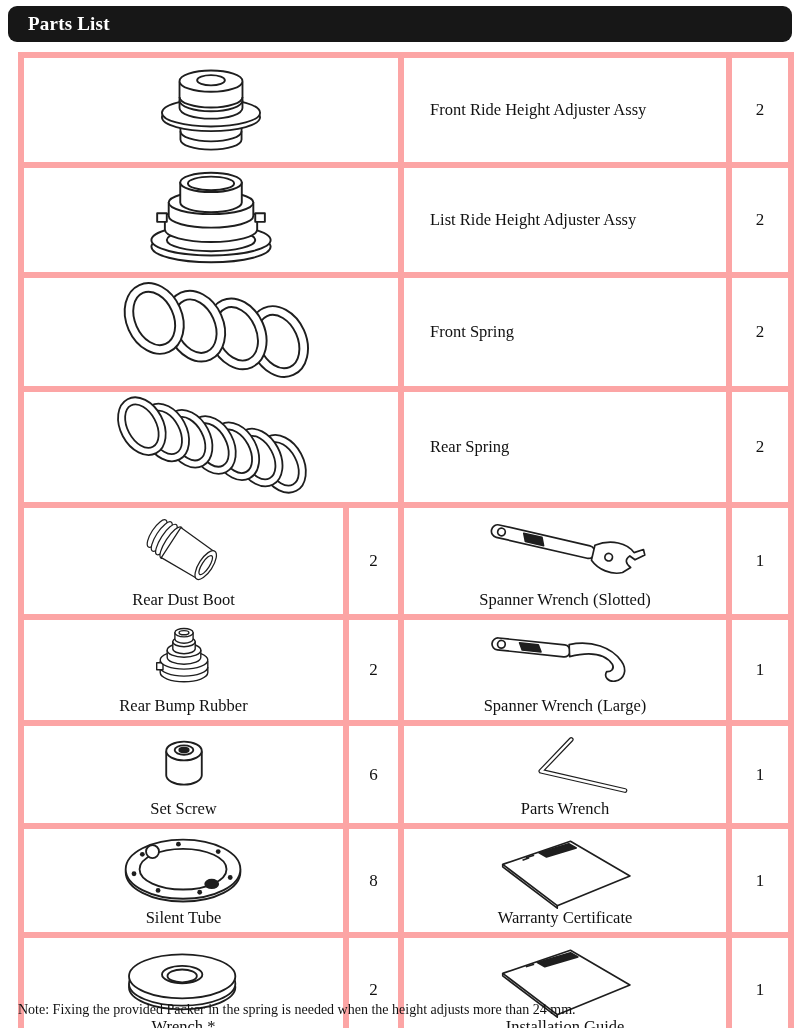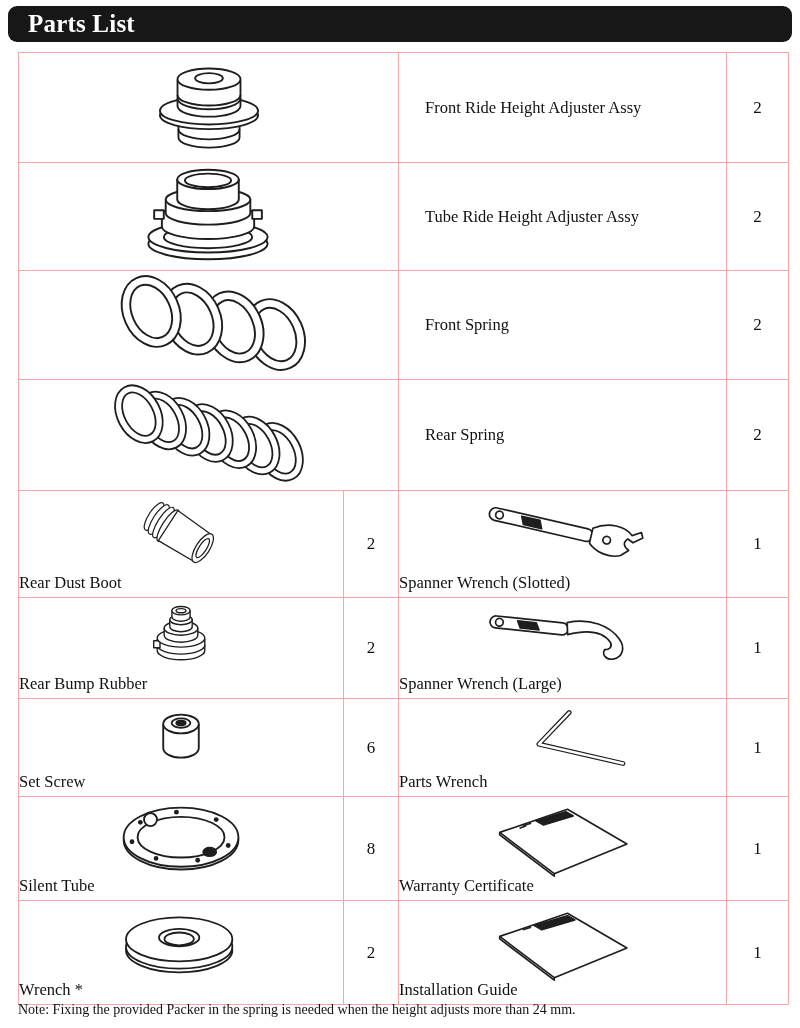--- a/index.html
+++ b/index.html
@@ -1,29 +1,29 @@
 <!DOCTYPE html>
 <html><head>
 <meta charset="utf-8">
 <style>
   html,body{margin:0;padding:0;background:#fff;}
   .page{position:relative;width:800px;height:1028px;background:#fff;
         font-family:"Liberation Serif","DejaVu Serif",serif;color:#111;}
   .header-bar{position:absolute;left:8px;top:6px;width:784px;height:36px;
         background:#171717;border-radius:9px;display:flex;align-items:center;}
-  .header-title{color:#fff;font-weight:bold;font-size:25px;padding-left:20px;letter-spacing:.2px;}
+  .header-title{color:#fff;font-weight:bold;font-size:19px;padding-left:20px;letter-spacing:.2px;}
   table.parts-table{position:absolute;left:18px;top:52px;border-collapse:collapse;table-layout:fixed;width:770px;}
-  table.parts-table td{border:1px solid #fca5a5;padding:0;vertical-align:middle;overflow:hidden;}
+  table.parts-table td{border:6px solid #fca5a5;padding:0;vertical-align:middle;overflow:hidden;}
   .img-cell{text-align:center;}
   .label-cell{padding-left:26px !important;font-size:16.5px;}
   .qty-cell{text-align:center;font-size:17px;}
   .item-cell{height:inherit;}
   .item-inner{display:flex;flex-direction:column;height:100%;}
   .icon-wrap{flex:1;display:flex;align-items:center;justify-content:center;padding-top:4px;}
-  .item-label{font-size:16.5px;padding-bottom:5px;line-height:1.1;}
+  .item-label{text-align:center;font-size:16.5px;padding-bottom:5px;line-height:1.1;}
   .note-line{position:absolute;left:18px;top:1002px;width:774px;text-align:left;font-size:14px;color:#111;}
   
   .art ellipse,.art path,.art rect,.art circle,.art polygon{stroke:#1e1e1e;fill:#fff;stroke-width:2;stroke-linejoin:round;}
   .art .nf{fill:none;}
   .art .dark{fill:#1e1e1e;}
   .art .dot{fill:#1e1e1e;stroke:none;}
   .art .tube-o{fill:none;stroke:#1e1e1e;stroke-width:7;stroke-linecap:round;stroke-linejoin:round;}
   .art .tube-i{fill:none;stroke:#fff;stroke-width:3.5;stroke-linecap:round;stroke-linejoin:round;}
 </style>
 </head>
@@ -71,21 +71,21 @@
           <path d="M44,48 L44,64 A48,13 0 0 0 140,64 L140,48 Z"></path>
           <rect x="36" y="47" width="10" height="9"></rect>
           <rect x="138" y="47" width="10" height="9"></rect>
           <path d="M48,36 L48,50 A44,12 0 0 0 136,50 L136,36 Z"></path>
           <ellipse cx="92" cy="36" rx="44" ry="12"></ellipse>
           <path d="M60,15 L60,36 A32,10 0 0 0 124,36 L124,15 Z"></path>
           <ellipse cx="92" cy="15" rx="32" ry="10"></ellipse>
           <ellipse cx="92" cy="16" rx="24" ry="7"></ellipse>
         </svg>
       </td>
-      <td class="label-cell">Tube Ride Height Adjuster Assy</td>
+      <td class="label-cell">List Ride Height Adjuster Assy</td>
       <td class="qty-cell">2</td>
     </tr>
 
     <tr style="height:92px">
       <td colspan="2" class="img-cell">
         <svg class="art" width="215" height="104" viewBox="0 0 215 108">
           <g transform="rotate(-24 177 66)">
                 <ellipse cx="177" cy="66" rx="29" ry="38"></ellipse>
                 <ellipse cx="177" cy="66" rx="20" ry="29"></ellipse>
               </g>

